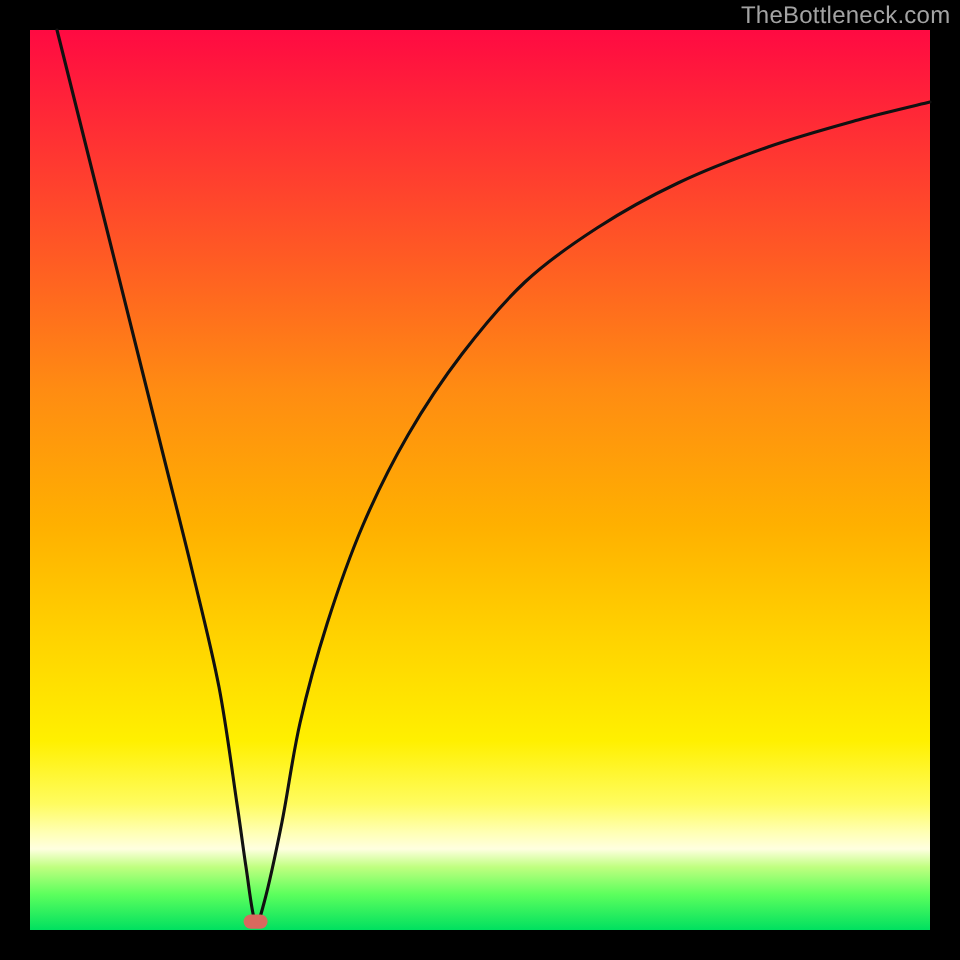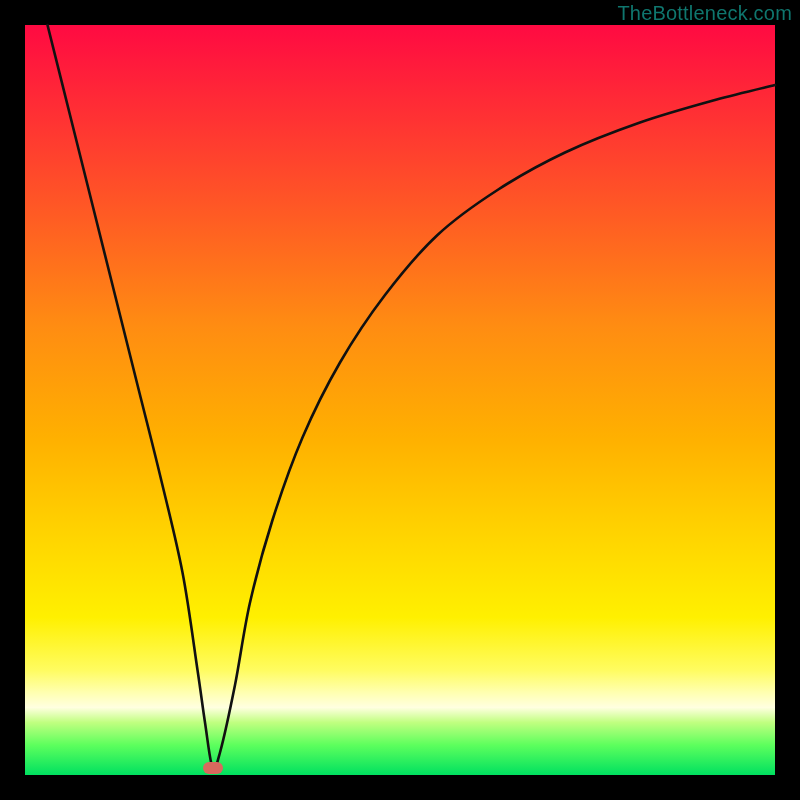--- a/index.html
+++ b/index.html
@@ -41,21 +41,21 @@
       #ffffe0 91%,
       #c0ff80 93%,
       #5dff5d 96%,
       #00e060 100%
     );
   }
   .watermark {
     position: absolute;
     top: 2px;
     right: 8px;
-    color: #0f766e;
+    color: #a3a3a3;
     font-size: 20px;
     font-weight: 500;
     letter-spacing: 0.2px;
     user-select: none;
   }
   svg.curve {
     position: absolute;
     left: 0;
     top: 0;
     width: 750px;

